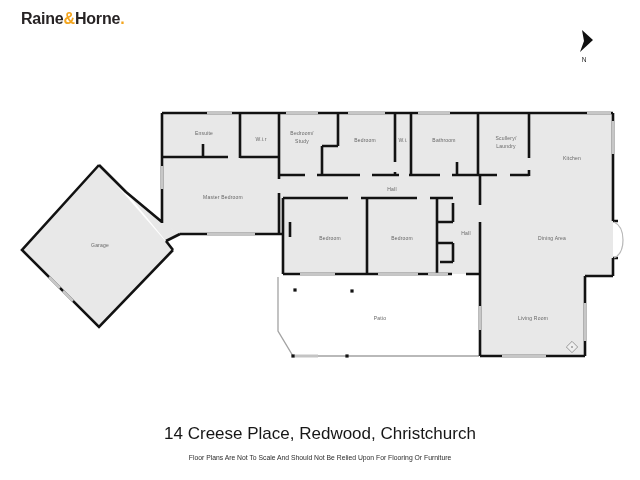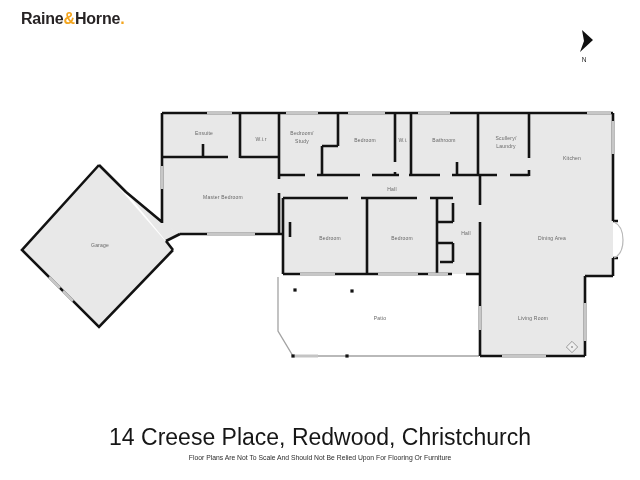--- a/index.html
+++ b/index.html
@@ -20,21 +20,21 @@
     position:absolute;left:0;top:28px;width:36px;text-align:center;
     font-size:6.5px;color:#222;
   }
   .plan-svg{position:absolute;left:0;top:0;}
   .room-label{
     font-size:5px;fill:#666;text-anchor:middle;
     font-family:"Liberation Sans", sans-serif;letter-spacing:0.2px;
   }
   .title{
     position:absolute;top:424px;left:0;width:640px;text-align:center;
-    font-size:23px;color:#161616;
+    font-size:17px;color:#161616;
   }
   .disclaimer{
     position:absolute;top:454px;left:0;width:640px;text-align:center;
     font-size:6.8px;color:#2b2b2b;
   }
 </style>
 </head>
 <body>
 
 <div class="logo" style="color: rgb(39, 35, 36);"><span>Raine</span><span class="accent" style="color: rgb(243, 165, 31);">&amp;</span><span>Horne</span><span class="accent" style="color: rgb(243, 165, 31);">.</span></div>

